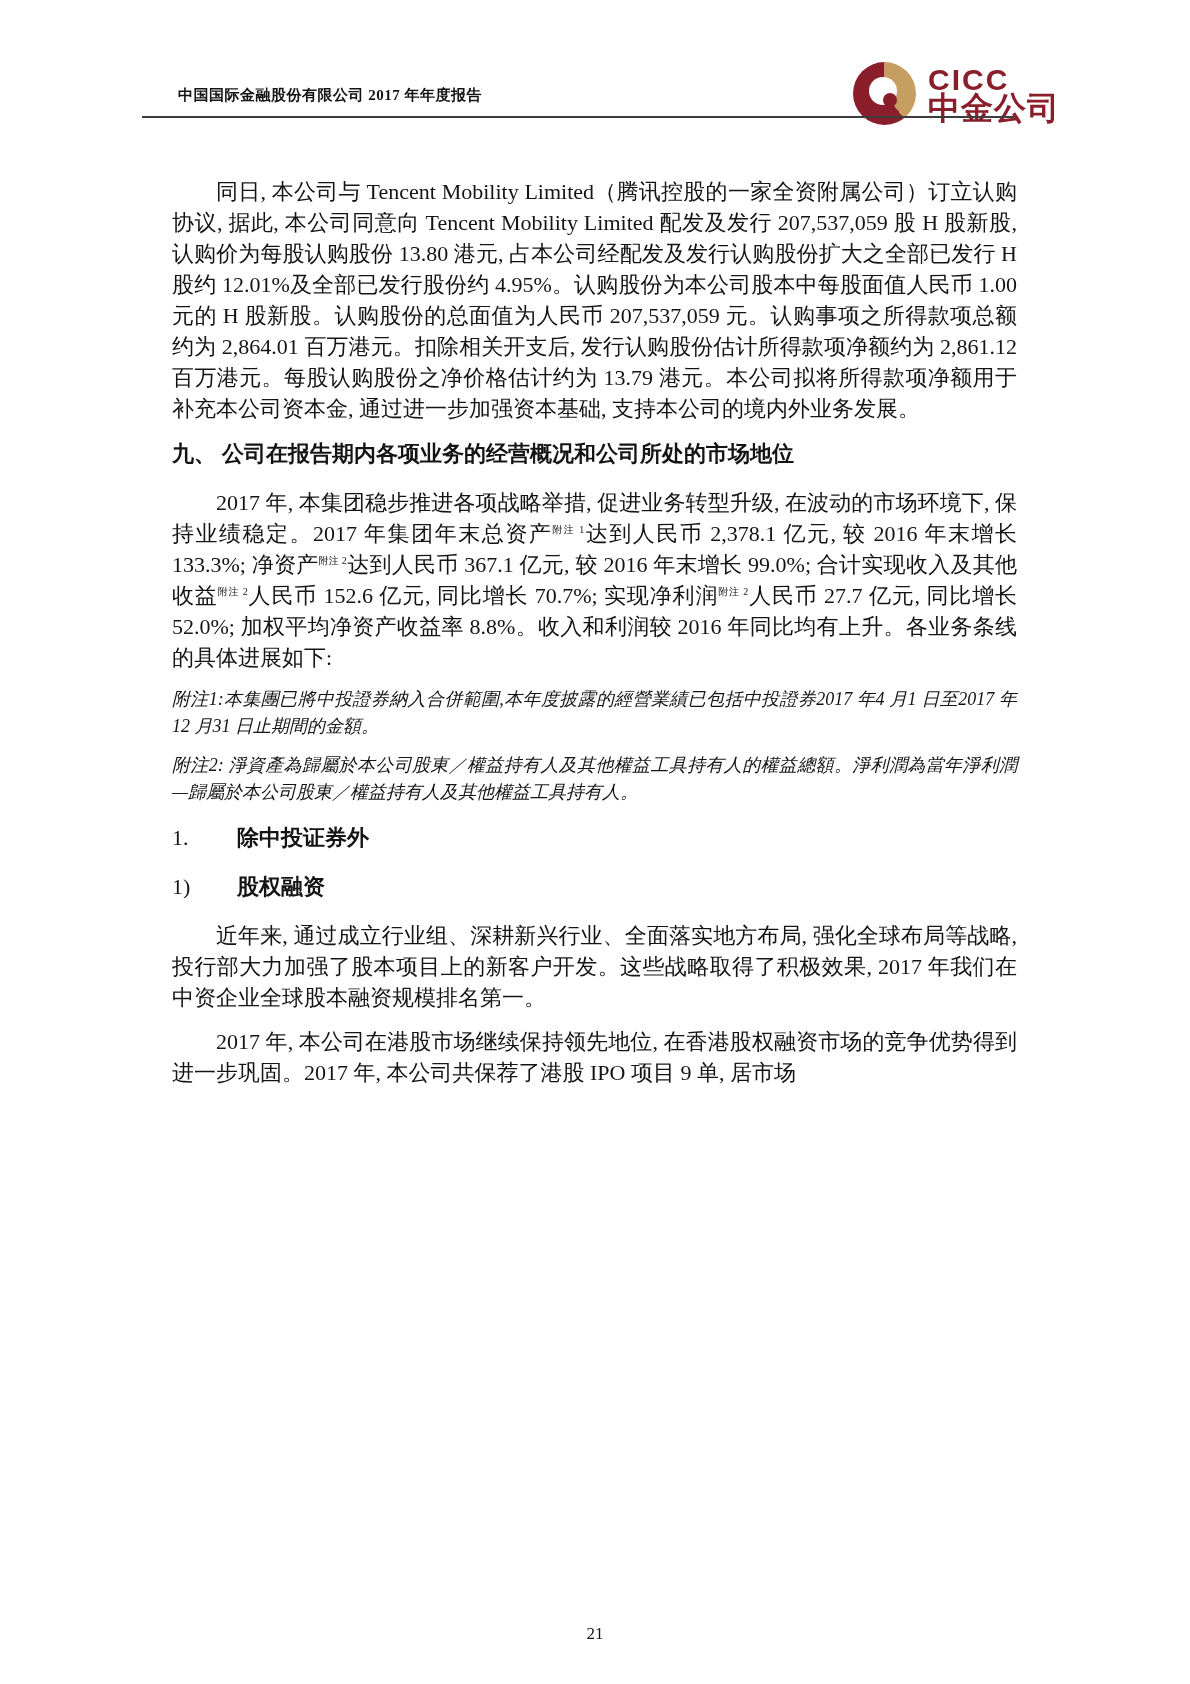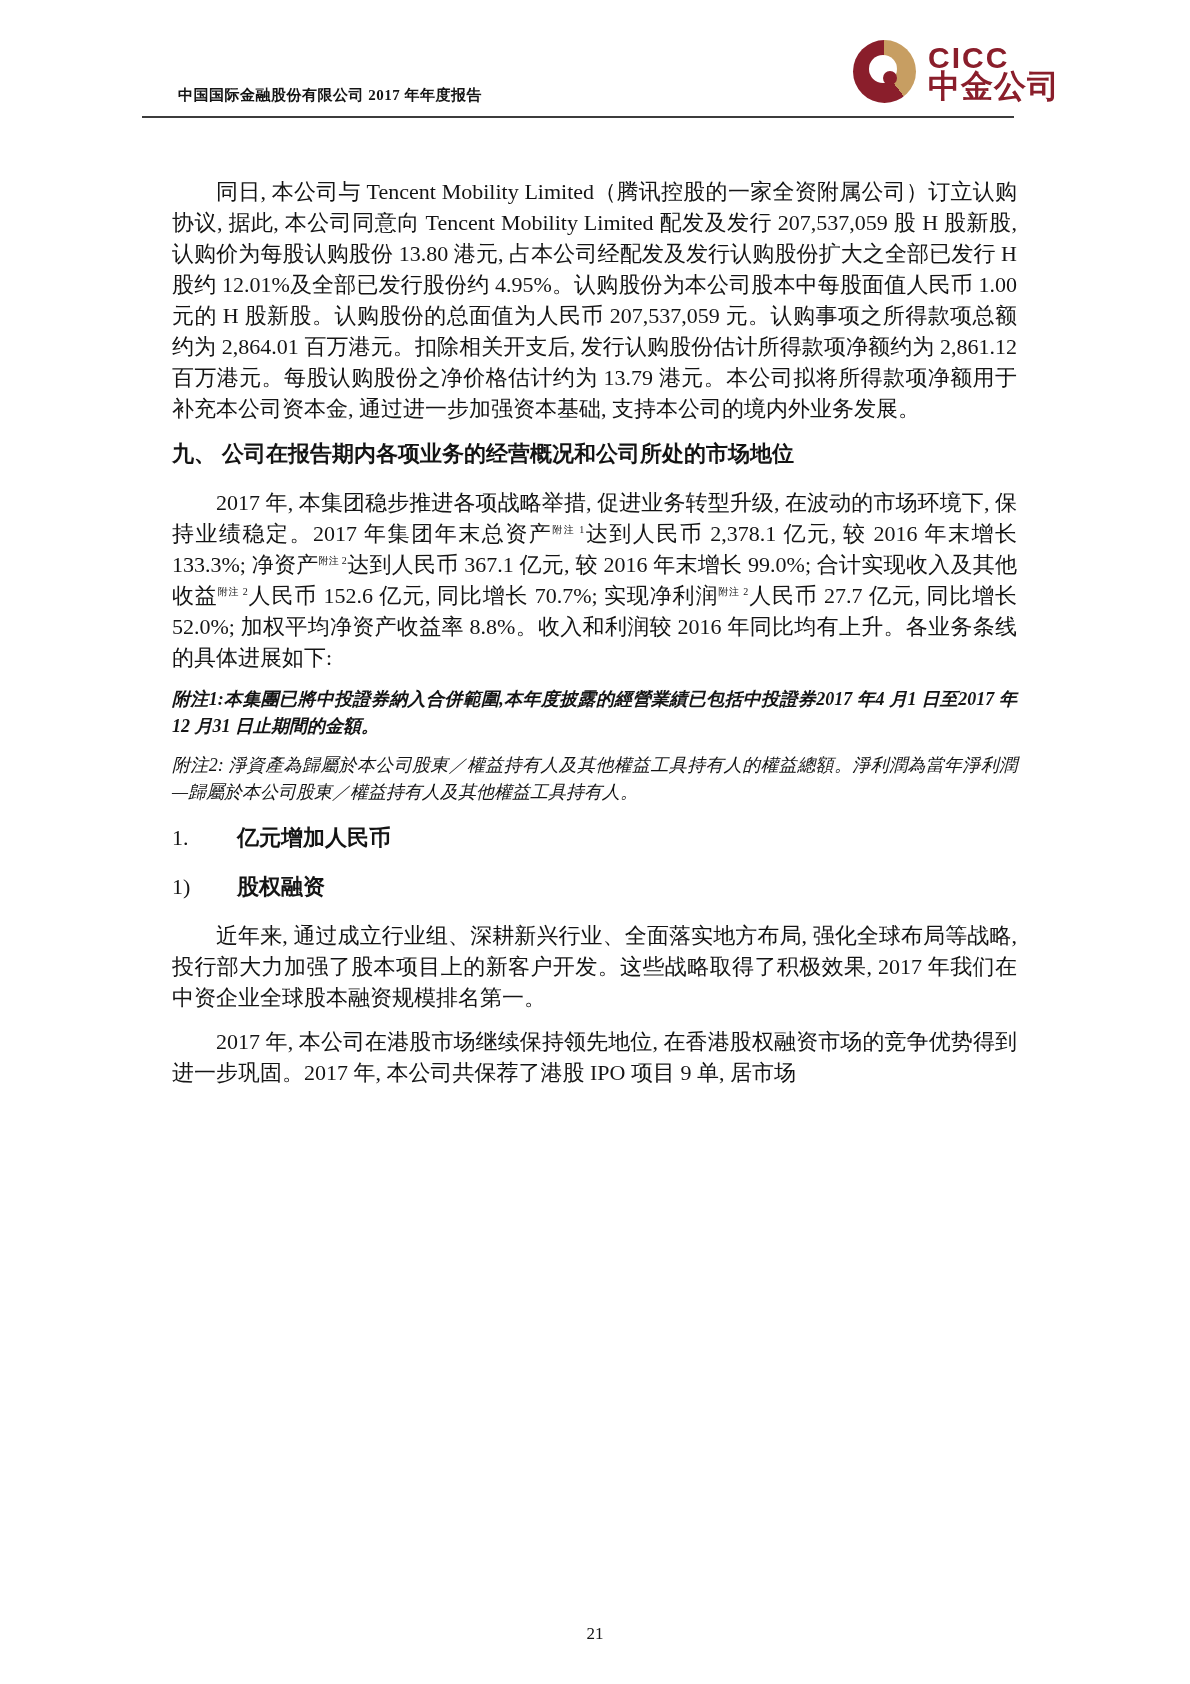--- a/index.html
+++ b/index.html
@@ -17,21 +17,21 @@
   .header-title {
     position:absolute; left:178px; top:86px;
     font-size:15px; font-weight:bold; letter-spacing:.5px;
     white-space:nowrap;
   }
   .header-rule {
     position:absolute; left:142px; top:116px;
     width:872px; height:2px; background:#3c3c3c;
   }
   .logo {
-    position:absolute; left:853px; top:40px;
+    position:absolute; left:853px; top:62px;
     display:flex; align-items:center;
   }
   .logo-coin {
     width:63px; height:63px; border-radius:50%;
     background:conic-gradient(var(--gold) 0deg 142deg, var(--maroon) 142deg 360deg);
     position:relative; flex:0 0 auto;
   }
   .logo-coin::before {            
     content:""; position:absolute; left:16px; top:15px;
     width:28px; height:28px; border-radius:50%; background:#fff;
@@ -59,21 +59,21 @@
   .h-sec { display:flex; margin:14px 0 18px; font-weight:bold; }
   .h-sec .h-num  { flex:0 0 50px; }
   .h-sub { display:flex; margin:16px 0 18px; }
   .h-sub .h-num  { flex:0 0 65px; font-weight:normal; }
   .h-sub .h-text { font-weight:bold; }
 
   .footnote {
     font-size:18px; line-height:27px; font-style:italic;
     margin-bottom:12px; text-align:justify;
   }
-  .footnote.first { margin-top:9px;font-weight:bold; }
+  .footnote.first { margin-top:9px; }
 
   .page-num {
     position:absolute; left:0; top:1624px; width:100%;
     text-align:center; font-size:17px;
   }
 </style>
 </head>
 <body>
 
 <div class="page" style="--maroon: #8A1E2B; --gold: #C79E62;">
@@ -102,21 +102,21 @@
     </div>
 
     <p class="para indent">2017 年, 本集团稳步推进各项战略举措, 促进业务转型升级, 在波动的市场环境下, 保持业绩稳定。2017 年集团年末总资产<sup>附注 1</sup>达到人民币 2,378.1 亿元, 较 2016 年末增长 133.3%; 净资产<sup>附注 2</sup>达到人民币 367.1 亿元, 较 2016 年末增长 99.0%; 合计实现收入及其他收益<sup>附注 2</sup>人民币 152.6 亿元, 同比增长 70.7%; 实现净利润<sup>附注 2</sup>人民币 27.7 亿元, 同比增长 52.0%; 加权平均净资产收益率 8.8%。收入和利润较 2016 年同比均有上升。各业务条线的具体进展如下:</p>
 
     <p class="footnote first">附注1:本集團已將中投證券納入合併範圍,本年度披露的經營業績已包括中投證券2017 年4 月1 日至2017 年12 月31 日止期間的金額。</p>
 
     <p class="footnote">附注2: 淨資產為歸屬於本公司股東／權益持有人及其他權益工具持有人的權益總額。淨利潤為當年淨利潤—歸屬於本公司股東／權益持有人及其他權益工具持有人。</p>
 
     <div class="h-sub">
       <span class="h-num">1.</span>
-      <span class="h-text">亿元增加人民币</span>
+      <span class="h-text">除中投证券外</span>
     </div>
 
     <div class="h-sub">
       <span class="h-num">1)</span>
       <span class="h-text">股权融资</span>
     </div>
 
     <p class="para indent">近年来, 通过成立行业组、深耕新兴行业、全面落实地方布局, 强化全球布局等战略, 投行部大力加强了股本项目上的新客户开发。这些战略取得了积极效果, 2017 年我们在中资企业全球股本融资规模排名第一。</p>
 
 

